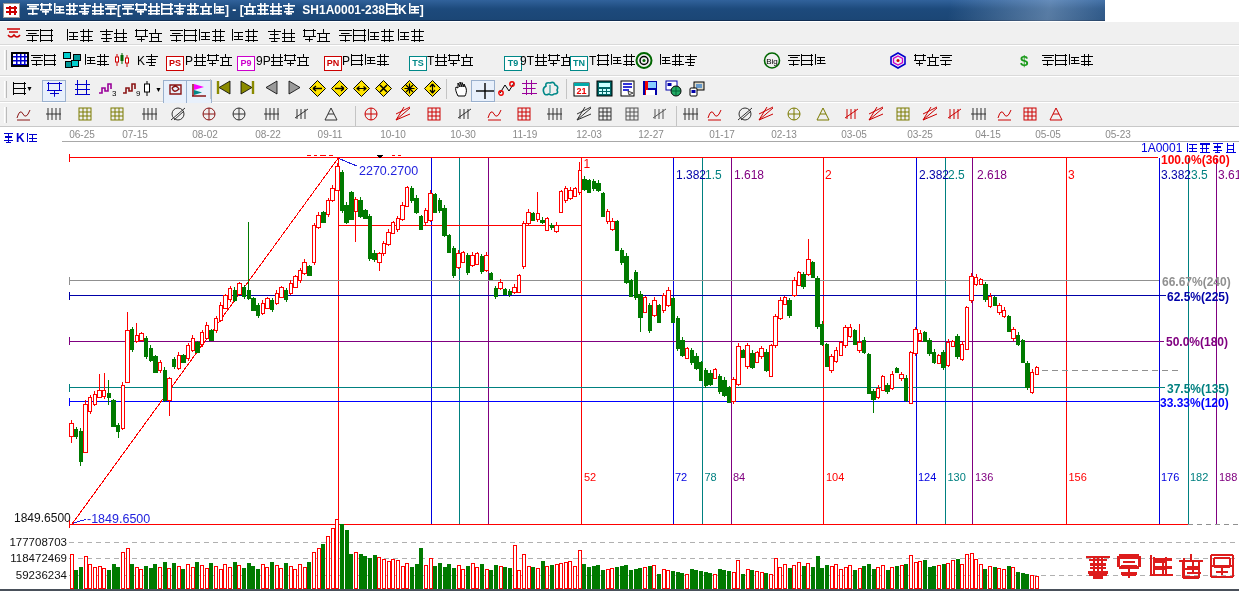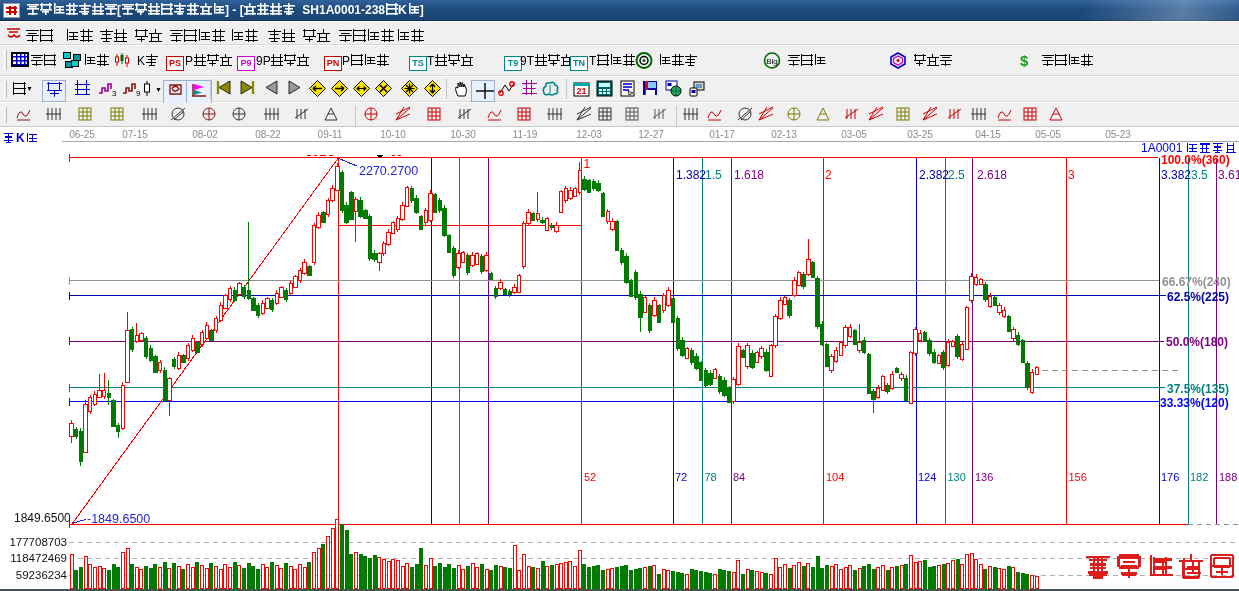--- a/index.html
+++ b/index.html
@@ -1,16 +1,16 @@
 <!DOCTYPE html>
 <html><head><meta charset="utf-8"><style>
 *{margin:0;padding:0;box-sizing:border-box}
 html,body{width:1239px;height:591px;overflow:hidden;font-family:"Liberation Sans",sans-serif}
 #win{position:relative;width:1239px;height:591px;background:#fff}
-#titlebar{position:absolute;left:0;top:0;width:1239px;height:21px;background:linear-gradient(180deg,#31629b 0%,#1d4a7c 45%,#1b4675 100%);border-bottom:1px solid #0f2d52}
+#titlebar{position:absolute;left:0;top:0;width:1105px;height:21px;background:linear-gradient(180deg,#31629b 0%,#1d4a7c 45%,#1b4675 100%);border-bottom:1px solid #0f2d52}
 #titlebar .sheen{position:absolute;right:0;top:0;width:260px;height:21px;background:linear-gradient(100deg,rgba(255,255,255,0) 40%,rgba(200,220,245,0.35) 78%,rgba(160,190,230,0.15) 100%)}
 #tlogo{position:absolute;left:3px;top:3px;width:17px;height:15px;background:#fff;border:1px solid #999}
 #tlogo:after{content:"";position:absolute;left:2px;top:2px;right:2px;bottom:2px;
  background:linear-gradient(#c00,#c00) 0 1px/100% 2px no-repeat,linear-gradient(#c00,#c00) 0 5px/100% 2px no-repeat,linear-gradient(#c00,#c00) 3px 0/2px 100% no-repeat,linear-gradient(#c00,#c00) 8px 0/2px 100% no-repeat}
 #ttext{position:absolute;left:26px;top:3px;color:#fff;font-size:12px;font-weight:bold;white-space:nowrap}
 #ttext .fg{--t:1.6px}
 #menubar{position:absolute;left:0;top:22px;width:1239px;height:23px;background:#f0f0f0;border-bottom:1px solid #d9d9d9}
 #mlogo{position:absolute;left:6px;top:4px;width:15px;height:14px}
 .mi{position:absolute;top:5px;color:#000}
 #tb1{position:absolute;left:0;top:46px;width:1239px;height:30px;background:#f0f0f0;border-bottom:1px solid #dadada}

